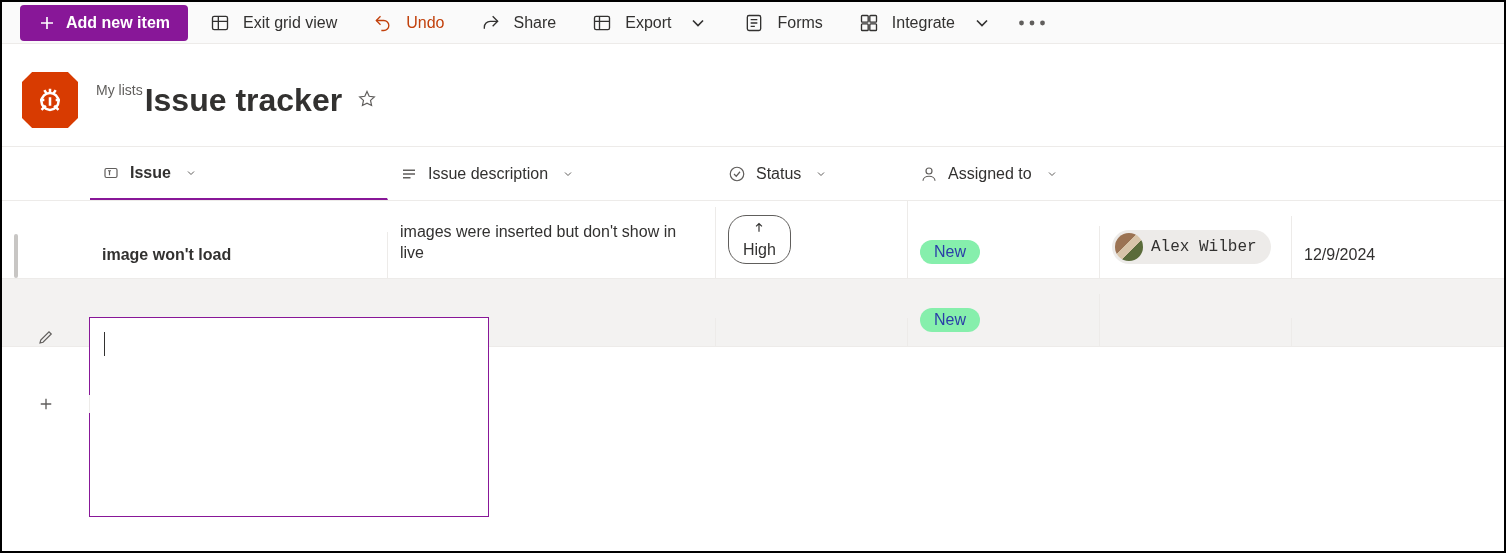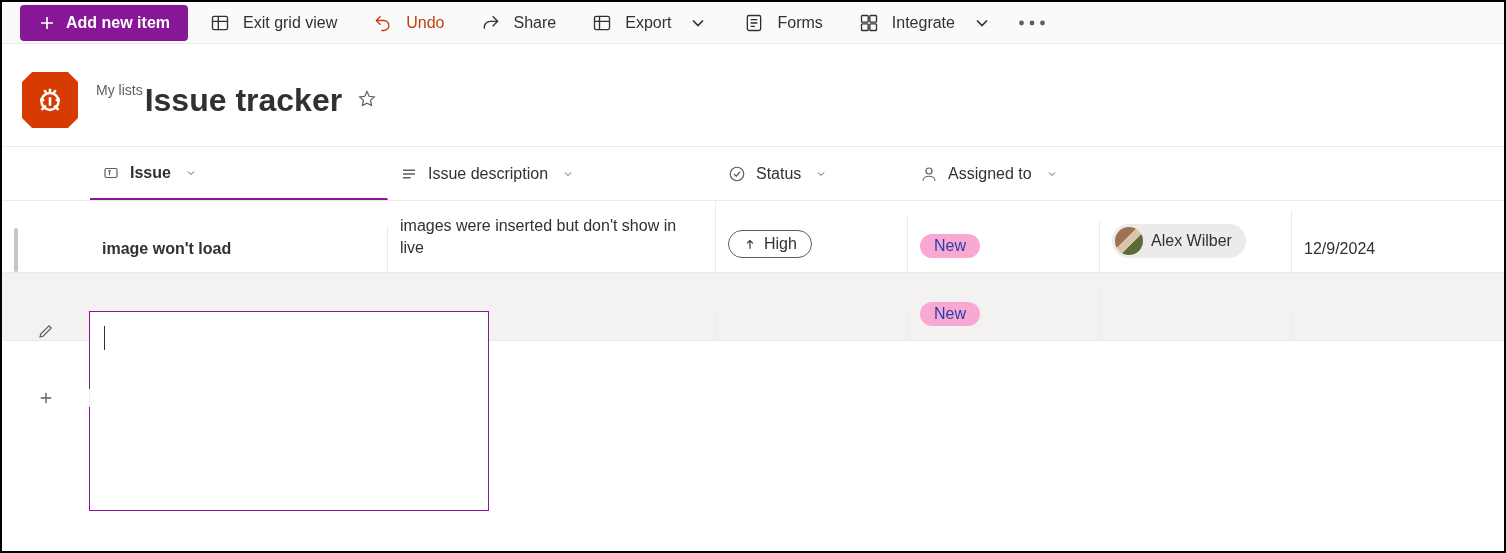--- a/index.html
+++ b/index.html
@@ -135,37 +135,39 @@
     .cell.c1 { align-items: center; font-weight: 600; }
     .cell.c2 { line-height: 1.35; }
     .pill {
       display: inline-flex;
       align-items: center;
       gap: 7px;
       border: 1px solid #605e5c;
       border-radius: 18px;
       padding: 4px 14px;
       font-size: 16px;
+      flex-direction: column;
     }
     .pill svg { width: 14px; height: 14px; }
     .badge {
-      background: #f9a8d4;
+      background: #86efac;
       color: #2b3ea8;
       border-radius: 14px;
       padding: 3px 14px;
       font-size: 16px;
     }
     .person {
       display: inline-flex;
       align-items: center;
       background: #edebe9;
       border-radius: 20px;
       padding: 3px 14px 3px 3px;
       gap: 8px;
       font-size: 16px;
+      font-family: Liberation Mono, monospace;
     }
     .avatar {
       width: 28px;
       height: 28px;
       border-radius: 50%;
       background: linear-gradient(135deg,#9b7353 40%, #d8c4a9 40%, #d8c4a9 60%, #5a6b3a 60%);
     }
     .editor {
       position: absolute;
       background: #fff;

